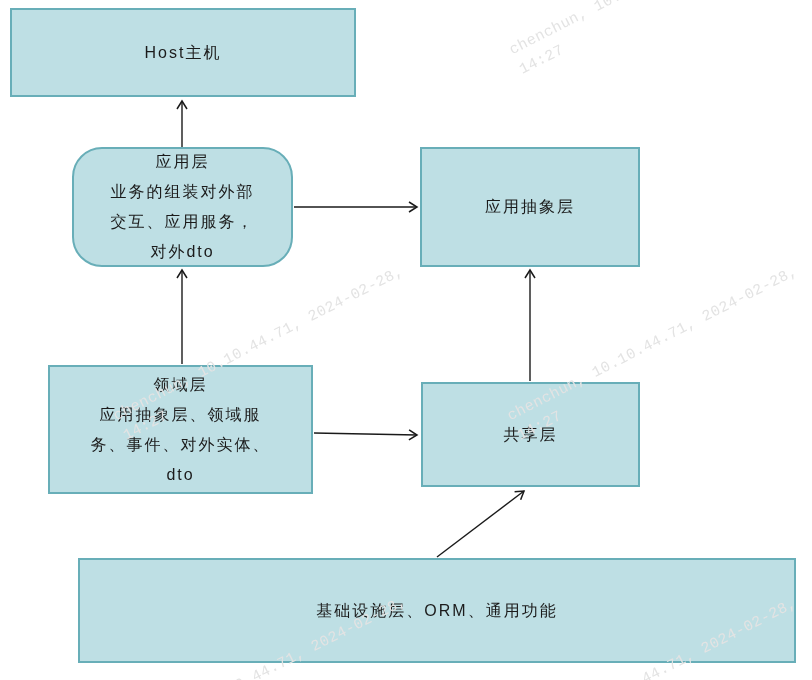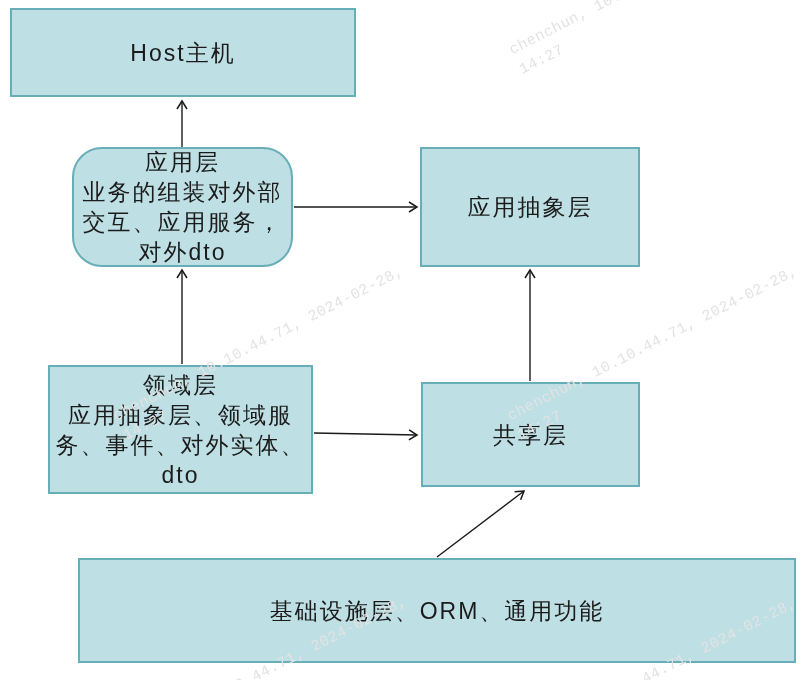--- a/index.html
+++ b/index.html
@@ -16,21 +16,21 @@
   
   .node {
     position: absolute;
     background: #bedfe4;
     border: 2px solid #68aeb8;
     box-sizing: border-box;
     display: flex;
     align-items: center;
     justify-content: center;
     text-align: center;
-    font-size: 23px;
+    font-size: 16px;
     line-height: 30px;
     letter-spacing: 2px;
     white-space: pre-line;
     z-index: 10;
   }
   #node-host            { left: 10px;  top: 8px;   width: 346px; height: 89px;  }
   #node-application     { left: 72px;  top: 147px; width: 221px; height: 120px; border-radius: 30px; }
   #node-abstraction     { left: 420px; top: 147px; width: 220px; height: 120px; }
   #node-domain          { left: 48px;  top: 365px; width: 265px; height: 129px; }
   #node-shared          { left: 421px; top: 382px; width: 219px; height: 105px; }

